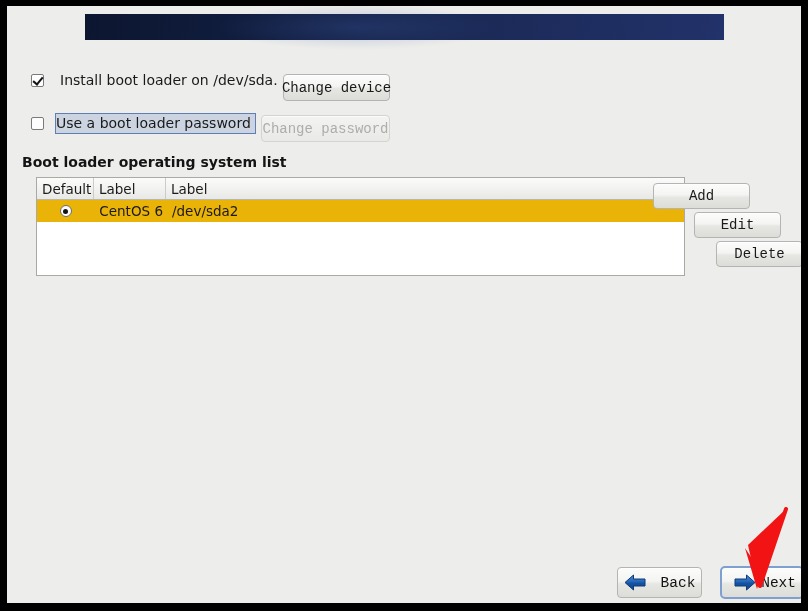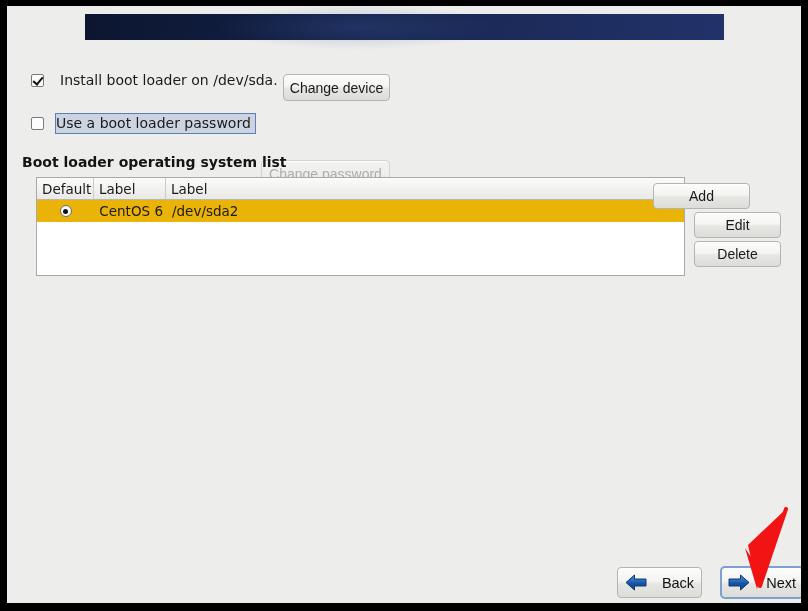--- a/index.html
+++ b/index.html
@@ -91,42 +91,41 @@
 
   
   .btn {
     position: absolute;
     box-sizing: border-box;
     border: 1px solid #b4b4b2;
     border-radius: 4px;
     background: linear-gradient(to bottom, #fcfcfc 0%, #f4f4f2 45%, #e6e6e3 55%, #dcdcd8 100%);
     color: #1a1a1a;
     font-size: 14px;
-    font-family: Liberation Sans, sans-serif;
+    font-family: Liberation Mono, monospace;
     display: flex;
     align-items: center;
     justify-content: center;
     white-space: nowrap;
     cursor: pointer;
     box-shadow: 0 1px 0 rgba(255,255,255,0.7) inset;
   }
   .btn.disabled {
     color: #adadaa;
     border-color: #d3d3d0;
     background: linear-gradient(to bottom, #f3f3f1 0%, #eeeeec 50%, #e9e9e6 100%);
     cursor: default;
-    margin-top: 45px;
   }
 
   #btn-change-device { left: 276px; top: 68px; width: 107px; height: 27px; }
   #btn-change-password { left: 254px; top: 109px; width: 129px; height: 27px; }
 
   #btn-add    { left: 646px; top: 177px; width: 97px; height: 26px; text-align: center; }
   #btn-edit   { left: 687px; top: 206px; width: 87px; height: 26px; }
-  #btn-delete { left: 687px; top: 235px; width: 87px; height: 26px; }
+  #btn-delete { left: 709px; top: 235px; width: 87px; height: 26px; }
 
   
   #os-list-heading {
     position: absolute;
     left: 15px;
     top: 148px;
     font-size: 14px;
     font-weight: bold;
     color: #141414;
     white-space: nowrap;
@@ -204,21 +203,21 @@
     background: #141414;
   }
 
   
   #btn-back {
     left: 610px; top: 561px; width: 85px; height: 31px;
     justify-content: center; gap: 15px;
   }
   #btn-next {
     left: 713px; top: 560px; width: 84px; height: 33px;
-    justify-content: space-between; gap: 5px;
+    justify-content: flex-end; gap: 5px;
     border: 2px solid #7da0d0;
     border-radius: 5px;
     background: linear-gradient(to bottom, #fcfcfc 0%, #f4f4f2 45%, #e6e6e3 55%, #dcdcd8 100%);
   }
   .nav-arrow { flex: 0 0 auto; display: block; }
   .nav-text { font-size: 14.5px; color: #111111; }
 
   
   #annotation-arrow {
     position: absolute;

